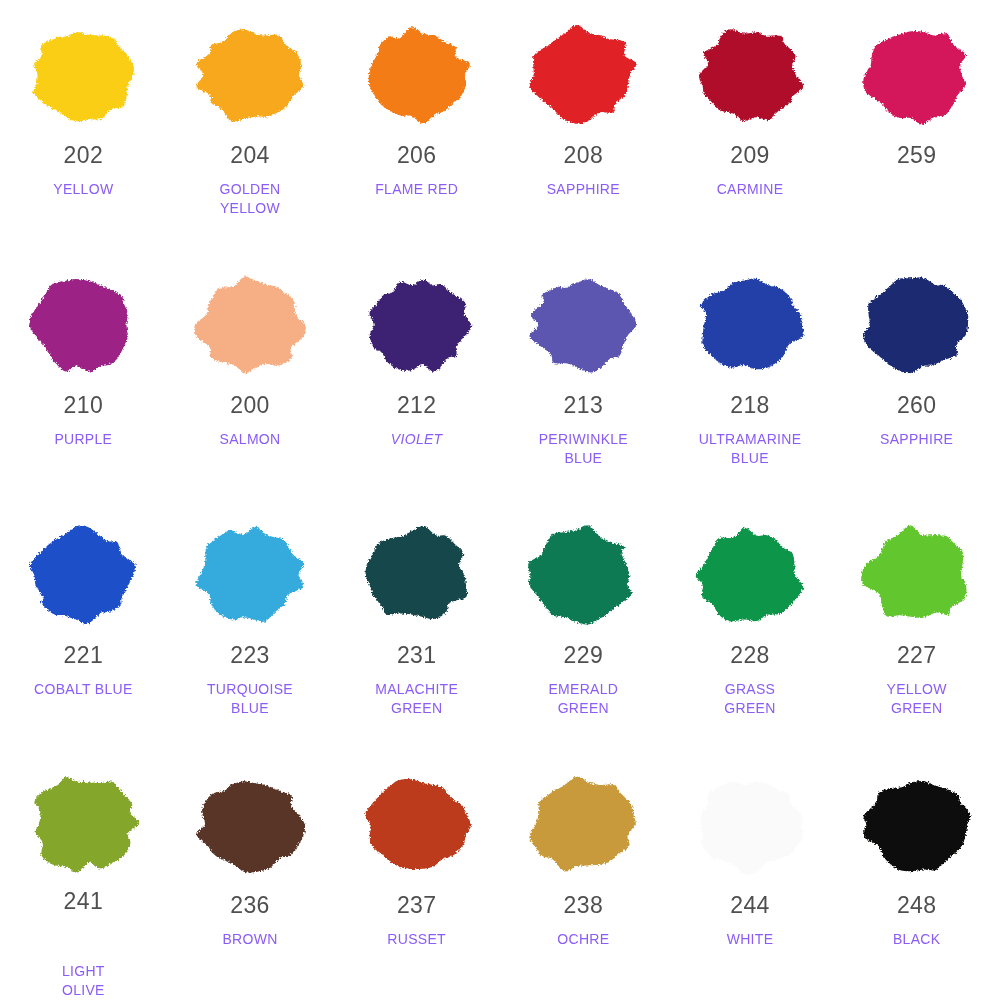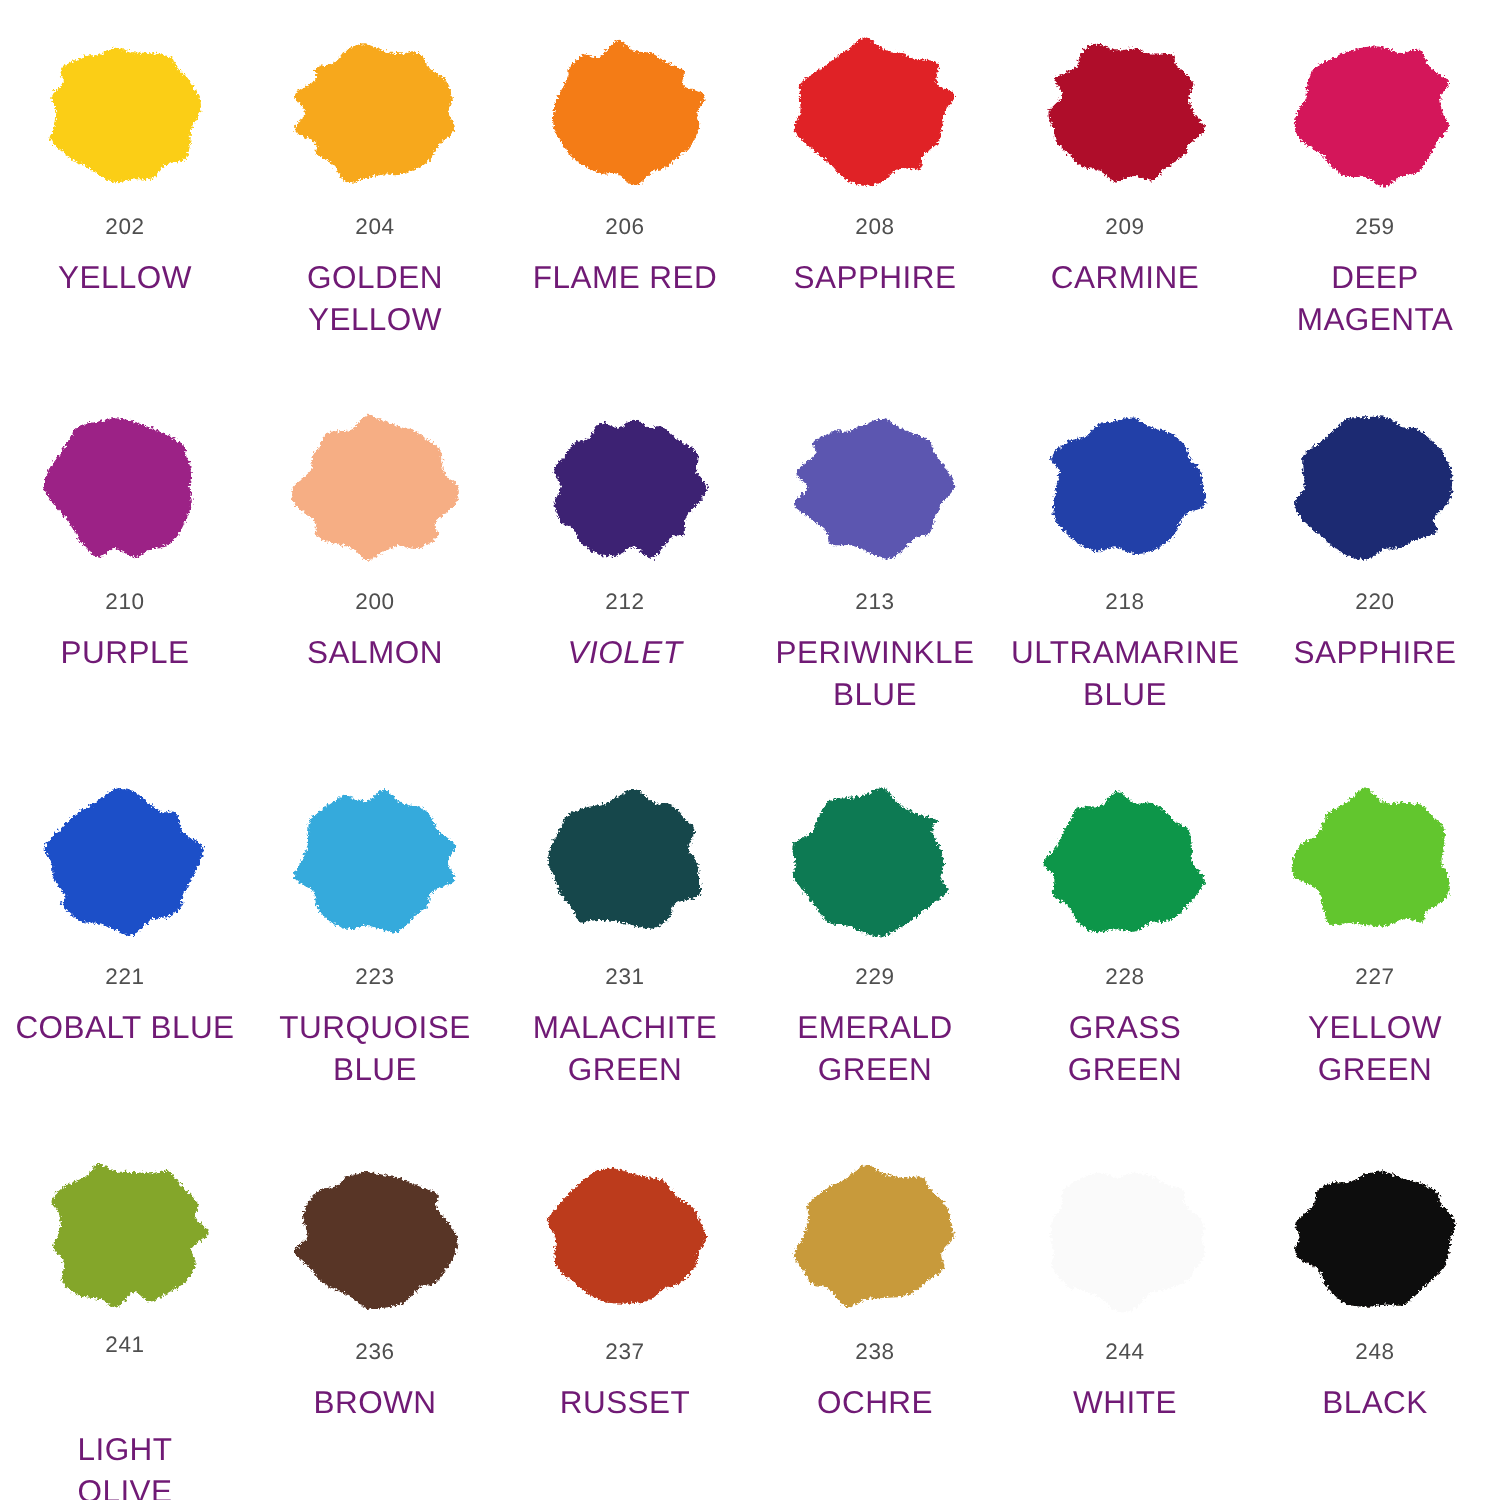--- a/index.html
+++ b/index.html
@@ -37,33 +37,33 @@
     justify-content: center;
     position: relative;
   }
   .blob {
     width: 112px;
     height: 100px;
     display: block;
   }
   .code {
     margin-top: 17px;
-    font-size: 15px;
+    font-size: 23px;
     line-height: 1.0;
     letter-spacing: 0.4px;
     color: #4f4f4f;
     text-align: center;
     white-space: nowrap;
   }
   .cname {
     margin-top: 13px;
-    font-size: 21px;
+    font-size: 14px;
     line-height: 1.35;
     letter-spacing: 0.3px;
-    color: #701a75;
+    color: #8b5cf6;
     text-align: center;
     max-width: 152px;
     word-spacing: 100px; 
   }
   .cname.one-line {
     word-spacing: normal;
     white-space: nowrap;
   }
 </style>
 </head>
@@ -150,24 +150,20 @@
       <div class="blob-wrap">
         <svg class="blob" viewBox="0 0 112 100">
           <filter id="rough5">
             <feTurbulence type="fractalNoise" baseFrequency="0.55" numOctaves="3" seed="68" result="n"></feTurbulence>
             <feDisplacementMap in="SourceGraphic" in2="n" scale="4.5" xChannelSelector="R" yChannelSelector="G"></feDisplacementMap>
           </filter>
           <path d="M100.6,50.0C101.6,53.4 105.5,56.6 105.0,59.8C104.5,62.9 99.7,66.0 97.7,68.8C95.7,71.7 95.3,73.5 93.2,76.9C91.0,80.3 88.5,86.5 85.0,89.2C81.5,91.9 76.0,91.3 72.0,93.1C68.1,94.8 65.2,99.7 61.5,99.8C57.9,99.8 54.3,94.4 50.1,93.2C46.0,92.0 40.4,93.8 36.5,92.6C32.7,91.4 29.9,88.5 27.2,86.2C24.5,83.8 23.6,81.2 20.4,78.5C17.1,75.7 11.0,72.6 8.0,69.8C5.0,66.9 3.1,64.6 2.4,61.3C1.7,58.0 2.6,53.5 3.8,50.0C5.0,46.5 8.5,43.6 9.7,40.3C10.8,37.0 9.7,33.8 10.8,30.4C11.8,27.1 13.2,22.8 15.7,20.1C18.3,17.5 22.7,16.0 26.1,14.3C29.5,12.6 32.2,11.3 36.3,9.9C40.4,8.6 46.5,6.7 50.7,6.2C55.0,5.7 58.1,6.0 61.7,6.7C65.3,7.4 68.6,10.1 72.6,10.4C76.6,10.8 82.3,7.0 85.7,8.6C89.1,10.2 89.6,16.7 92.8,20.2C96.0,23.7 103.8,26.4 104.9,29.5C106.1,32.7 100.3,35.7 99.5,39.1C98.8,42.5 99.7,46.6 100.6,50.0Z" fill="#D4145A" filter="url(#rough5)"></path>
         </svg>
       </div>
       <div class="code">259</div>
-      <div class="cname">
-        <div style="white-space: nowrap; word-spacing: normal;">DEEP</div>
-        <div style="white-space: nowrap; word-spacing: normal;">MAGENTA</div>
-      </div>
     </div>
     <div class="swatch-cell">
       <div class="blob-wrap">
         <svg class="blob" viewBox="0 0 112 100">
           <filter id="rough6">
             <feTurbulence type="fractalNoise" baseFrequency="0.55" numOctaves="3" seed="81" result="n"></feTurbulence>
             <feDisplacementMap in="SourceGraphic" in2="n" scale="4.5" xChannelSelector="R" yChannelSelector="G"></feDisplacementMap>
           </filter>
           <path d="M99.5,50.0C99.5,53.7 101.1,57.2 100.8,60.6C100.4,64.1 99.0,67.0 97.2,70.8C95.5,74.6 93.2,80.2 90.5,83.4C87.8,86.6 83.6,88.7 80.9,90.0C78.2,91.3 77.4,89.9 74.3,90.9C71.1,92.0 66.3,96.6 62.2,96.5C58.1,96.4 53.4,90.4 49.4,90.4C45.5,90.4 42.3,97.2 38.6,96.6C34.9,96.0 29.6,89.3 27.1,86.6C24.6,83.9 25.3,83.0 23.6,80.4C22.0,77.8 19.9,74.1 17.4,70.9C14.9,67.7 11.2,64.7 8.7,61.2C6.2,57.7 3.0,53.6 2.4,50.0C1.8,46.4 3.4,43.2 5.1,39.6C6.7,35.9 10.1,31.6 12.3,28.3C14.4,25.1 15.8,23.2 18.0,20.1C20.1,16.9 21.6,11.8 25.3,9.3C29.1,6.9 36.3,6.5 40.3,5.6C44.4,4.7 46.0,3.8 49.7,3.9C53.4,4.0 58.3,5.0 62.3,6.1C66.4,7.2 70.2,9.0 73.8,10.4C77.5,11.9 80.4,12.9 84.0,14.8C87.5,16.7 93.0,19.4 95.2,21.7C97.3,24.1 96.0,26.1 97.0,28.9C97.9,31.6 100.4,34.8 100.8,38.3C101.2,41.9 99.5,46.3 99.5,50.0Z" fill="#9C2086" filter="url(#rough6)"></path>
         </svg>
@@ -242,21 +238,21 @@
     <div class="swatch-cell">
       <div class="blob-wrap">
         <svg class="blob" viewBox="0 0 112 100">
           <filter id="rough11">
             <feTurbulence type="fractalNoise" baseFrequency="0.55" numOctaves="3" seed="146" result="n"></feTurbulence>
             <feDisplacementMap in="SourceGraphic" in2="n" scale="4.5" xChannelSelector="R" yChannelSelector="G"></feDisplacementMap>
           </filter>
           <path d="M106.9,50.0C106.5,53.3 106.9,56.3 104.9,59.8C102.9,63.2 96.4,67.5 95.0,70.9C93.7,74.2 98.8,77.4 96.7,79.8C94.6,82.2 86.6,83.4 82.4,85.2C78.2,86.9 74.8,89.4 71.5,90.4C68.1,91.3 65.9,89.7 62.4,90.9C59.0,92.1 54.5,96.9 50.7,97.8C46.9,98.7 43.8,98.0 39.7,96.5C35.7,95.0 29.6,90.9 26.4,88.6C23.2,86.4 23.9,85.9 20.7,83.0C17.5,80.2 10.1,75.4 7.1,71.7C4.1,67.9 2.1,64.2 2.4,60.6C2.6,57.0 7.8,53.7 8.7,50.0C9.5,46.3 7.5,42.1 7.4,38.5C7.4,34.8 6.3,31.2 8.3,28.0C10.3,24.9 16.0,22.5 19.5,19.7C22.9,16.9 26.0,13.7 29.0,11.1C32.0,8.5 34.1,5.4 37.4,4.1C40.8,2.7 45.1,3.4 49.3,3.2C53.4,3.0 57.9,1.8 62.3,2.9C66.7,4.1 72.1,9.1 75.5,10.3C78.9,11.5 79.1,8.1 82.7,10.1C86.4,12.2 94.1,19.1 97.5,22.5C100.9,25.9 101.6,27.7 103.2,30.6C104.8,33.5 106.3,36.6 107.0,39.8C107.6,43.1 107.2,46.7 106.9,50.0Z" fill="#1A2A72" filter="url(#rough11)"></path>
         </svg>
       </div>
-      <div class="code">220</div>
+      <div class="code">260</div>
       <div class="cname one-line">
         <div style="white-space: nowrap; word-spacing: normal;">SAPPHIRE</div>
       </div>
     </div>
     <div class="swatch-cell">
       <div class="blob-wrap">
         <svg class="blob" viewBox="0 0 112 100">
           <filter id="rough12">
             <feTurbulence type="fractalNoise" baseFrequency="0.55" numOctaves="3" seed="159" result="n"></feTurbulence>
             <feDisplacementMap in="SourceGraphic" in2="n" scale="4.5" xChannelSelector="R" yChannelSelector="G"></feDisplacementMap>

